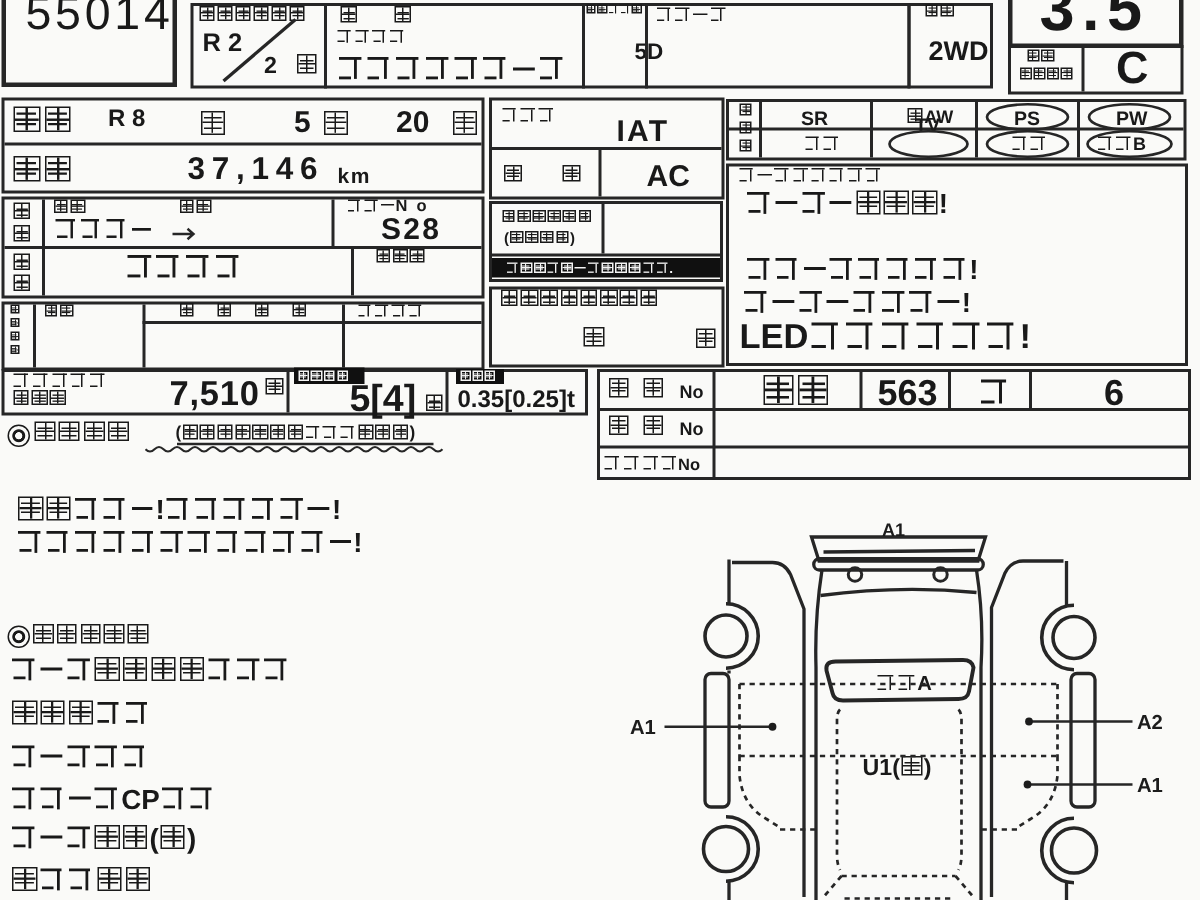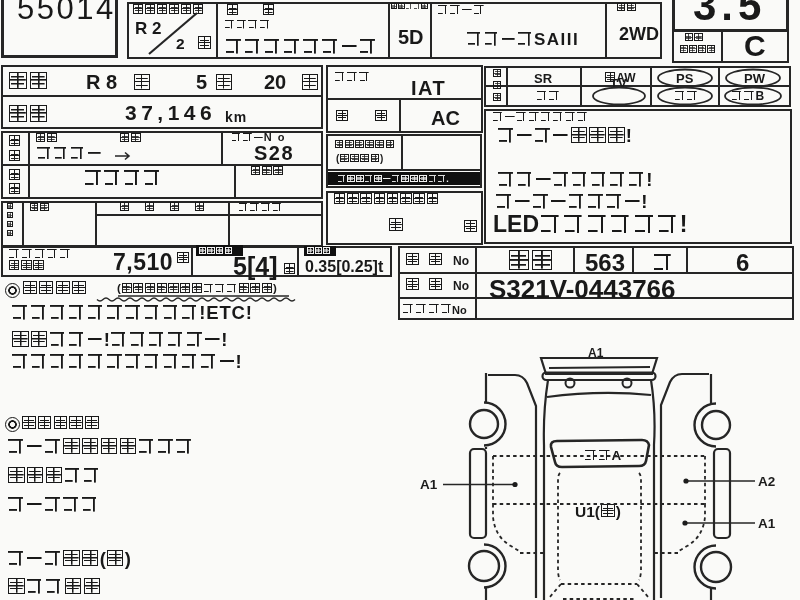--- a/index.html
+++ b/index.html
@@ -32,38 +32,37 @@
 <div class="t " style="left:132px;top:4px;font-size:11.8px;letter-spacing:-0.5px"><i class="k"></i><i class="k"></i><i class="k"></i><i class="k"></i><i class="k"></i><i class="k"></i></div>
 <div class="t " style="left:135px;top:20px;font-size:17px"><s>R 2</s></div>
 <div class="t " style="left:176px;top:36px;font-size:15.5px"><s>2  </s><i class="k"></i></div>
 <div class="b " style="left:216px;top:2px;width:174px;height:57px;border-width:2px"></div>
 <div class="t " style="left:226px;top:4px;font-size:13px"><i class="k"></i></div>
 <div class="t " style="left:262px;top:4px;font-size:13px"><i class="k"></i></div>
 <div class="t " style="left:224px;top:19px;font-size:11.5px"><i class="a"></i><i class="a"></i><i class="a"></i><i class="a"></i></div>
 <div class="t " style="left:224px;top:37px;font-size:19px"><i class="a"></i><i class="a"></i><i class="a"></i><i class="a"></i><i class="a"></i><i class="a"></i><i class="d"></i><i class="a"></i></div>
 <div class="b " style="left:388px;top:2px;width:44px;height:57px;border-width:2px"></div>
 <div class="t " style="left:390px;top:3px;font-size:7.5px"><i class="k"></i><i class="k"></i><i class="a"></i><i class="a"></i><i class="k"></i></div>
-<div class="t " style="left:398px;top:27px;font-size:20px"><s>5D</s></div>
+<div class="t " style="left:423px;top:27px;font-size:15px"><s>5D</s></div>
 <div class="b " style="left:430px;top:2px;width:177px;height:57px;border-width:2px"></div>
 <div class="t " style="left:437px;top:4px;font-size:12px"><i class="a"></i><i class="a"></i><i class="d"></i><i class="a"></i></div>
-<div class="t " style="left:466px;top:31px;font-size:17px;letter-spacing:1.5px"><i class="a"></i><i class="a"></i><i class="d"></i><i class="a"></i><s>SA</s><s>III</s></div>
 <div class="b " style="left:605px;top:2px;width:57px;height:57px;border-width:2px"></div>
 <div class="t " style="left:616px;top:3px;font-size:10px"><i class="k"></i><i class="k"></i></div>
 <div class="t " style="left:619px;top:25px;font-size:18px"><s>2WD</s></div>
 <div class="b " style="left:672px;top:-18px;width:117px;height:50px;border-width:3px"></div>
 <div class="t " style="left:693px;top:-15px;font-size:42px;letter-spacing:5px"><s>3.5</s></div>
 <div class="b " style="left:672px;top:30px;width:117px;height:33px;border-width:2px"></div>
 <div class="ln" style="left:721px;top:32px;width:2px;height:29px"></div>
 <div class="t " style="left:684px;top:33px;font-size:9.5px;letter-spacing:2px"><i class="k"></i><i class="k"></i></div>
 <div class="t " style="left:679px;top:45px;font-size:9px"><i class="k"></i><i class="k"></i><i class="k"></i><i class="k"></i></div>
 <div class="t " style="left:744px;top:31px;font-size:30px"><s>C</s></div>
 <div class="b " style="left:1px;top:65px;width:322px;height:64px;border-width:2px"></div>
 <div class="ln" style="left:3px;top:95px;width:318px;height:2px"></div>
 <div class="t " style="left:8px;top:71px;font-size:20px;letter-spacing:2px"><i class="k"></i><i class="k"></i></div>
-<div class="t " style="left:86px;top:72px;font-size:20px"><s>R 8</s></div>
+<div class="t " style="left:72px;top:72px;font-size:16px"><s>R 8</s></div>
 <div class="t " style="left:133px;top:74px;font-size:18px"><i class="k"></i></div>
 <div class="t " style="left:196px;top:72px;font-size:20px"><s>5</s></div>
 <div class="t " style="left:215px;top:74px;font-size:18px"><i class="k"></i></div>
 <div class="t " style="left:264px;top:72px;font-size:20px"><s>20</s></div>
 <div class="t " style="left:301px;top:74px;font-size:18px"><i class="k"></i></div>
 <div class="t " style="left:8px;top:104px;font-size:20px;letter-spacing:2px"><i class="k"></i><i class="k"></i></div>
 <div class="t " style="left:125px;top:102px;font-size:21px;letter-spacing:4.5px"><s>37,146</s></div>
 <div class="t " style="left:225px;top:110px;font-size:14px;letter-spacing:1px"><s>km</s></div>
 <div class="b " style="left:326px;top:65px;width:157px;height:68px;border-width:2px"></div>
 <div class="ln" style="left:328px;top:98px;width:153px;height:2px"></div>
@@ -164,32 +163,31 @@
 <div class="t " style="left:453px;top:255px;font-size:12px"><s>No</s></div>
 <div class="t " style="left:405px;top:277px;font-size:15px"><i class="k"></i></div>
 <div class="t " style="left:428px;top:277px;font-size:15px"><i class="k"></i></div>
 <div class="t " style="left:453px;top:280px;font-size:12px"><s>No</s></div>
 <div class="t " style="left:402px;top:303px;font-size:12.5px"><i class="a"></i><i class="a"></i><i class="a"></i><i class="a"></i></div>
 <div class="t " style="left:452px;top:305px;font-size:11px"><s>No</s></div>
 <div class="t " style="left:507px;top:250px;font-size:23px;letter-spacing:3px"><i class="k"></i><i class="k"></i></div>
 <div class="t " style="left:585px;top:251px;font-size:24px;letter-spacing:0px"><s>563</s></div>
 <div class="t " style="left:652px;top:252px;font-size:21px"><i class="a"></i></div>
 <div class="t " style="left:736px;top:251px;font-size:24px"><s>6</s></div>
-<div class="t " style="left:489px;top:276px;font-size:26px;letter-spacing:0px"><s>S321V-0443766</s></div>
 <span class="cc" style="left:5px;top:283px"></span>
 <div class="t " style="left:22px;top:281px;font-size:16px;letter-spacing:6px"><i class="k"></i><i class="k"></i><i class="k"></i><i class="k"></i></div>
 <div class="t " style="left:117px;top:283px;font-size:11.5px;letter-spacing:0px"><s>(</s><i class="k"></i><i class="k"></i><i class="k"></i><i class="k"></i><i class="k"></i><i class="k"></i><i class="k"></i><i class="a"></i><i class="a"></i><i class="a"></i><i class="k"></i><i class="k"></i><i class="k"></i><s>)</s></div>
-<div class="t " style="left:11px;top:304px;font-size:18.5px;letter-spacing:0.8px"><i class="a"></i><i class="a"></i><i class="a"></i><i class="a"></i><i class="a"></i><i class="a"></i><i class="a"></i><i class="a"></i><i class="a"></i><i class="a"></i><s>!ETC!</s></div>
 <div class="t " style="left:11px;top:331px;font-size:18.5px"><i class="k"></i><i class="k"></i><i class="a"></i><i class="a"></i><i class="d"></i><s>!</s><i class="a"></i><i class="a"></i><i class="a"></i><i class="a"></i><i class="a"></i><i class="d"></i><s>!</s></div>
 <div class="t " style="left:11px;top:353px;font-size:18.5px"><i class="a"></i><i class="a"></i><i class="a"></i><i class="a"></i><i class="a"></i><i class="a"></i><i class="a"></i><i class="a"></i><i class="a"></i><i class="a"></i><i class="a"></i><i class="d"></i><s>!</s></div>
 <span class="cc" style="left:5px;top:417px"></span>
 <div class="t " style="left:21px;top:416px;font-size:15.5px;letter-spacing:1.5px"><i class="k"></i><i class="k"></i><i class="k"></i><i class="k"></i><i class="k"></i></div>
 <div class="t " style="left:7px;top:438px;font-size:18.5px"><i class="a"></i><i class="d"></i><i class="a"></i><i class="k"></i><i class="k"></i><i class="k"></i><i class="k"></i><i class="a"></i><i class="a"></i><i class="a"></i></div>
 <div class="t " style="left:7px;top:467px;font-size:18.5px"><i class="k"></i><i class="k"></i><i class="k"></i><i class="a"></i><i class="a"></i></div>
 <div class="t " style="left:7px;top:496px;font-size:18.5px"><i class="a"></i><i class="d"></i><i class="a"></i><i class="a"></i><i class="a"></i></div>
+<div class="t " style="left:7px;top:524px;font-size:18.5px"><i class="a"></i><i class="a"></i><i class="d"></i><i class="a"></i><s>CP</s><i class="a"></i><i class="a"></i></div>
 <div class="t " style="left:7px;top:550px;font-size:18.5px"><i class="a"></i><i class="d"></i><i class="a"></i><i class="k"></i><i class="k"></i><s>(</s><i class="k"></i><s>)</s></div>
 <div class="t " style="left:7px;top:578px;font-size:18.5px"><i class="k"></i><i class="a"></i><i class="a"></i><i class="k"></i><i class="k"></i></div>
 <div class="t " style="left:584px;top:449px;font-size:13.5px"><i class="a"></i><i class="a"></i><s>A</s></div>
 <div class="t " style="left:575px;top:504px;font-size:15.5px"><s>U1(</s><i class="k"></i><s>)</s></div>
 <svg class="ov" width="800" height="600" viewBox="0 0 800 600" stroke="#262626">
 <line x1="149" y1="54" x2="197" y2="13" stroke-width="2.2"></line>
 <ellipse cx="685" cy="78" rx="27" ry="8.5" stroke-width="1.8" fill="none"></ellipse>
 <ellipse cx="753" cy="78" rx="27" ry="8.5" stroke-width="1.8" fill="none"></ellipse>
 <ellipse cx="619" cy="96" rx="26" ry="8.5" stroke-width="1.8" fill="none"></ellipse>
 <ellipse cx="685" cy="96" rx="27" ry="8.5" stroke-width="1.8" fill="none"></ellipse>

